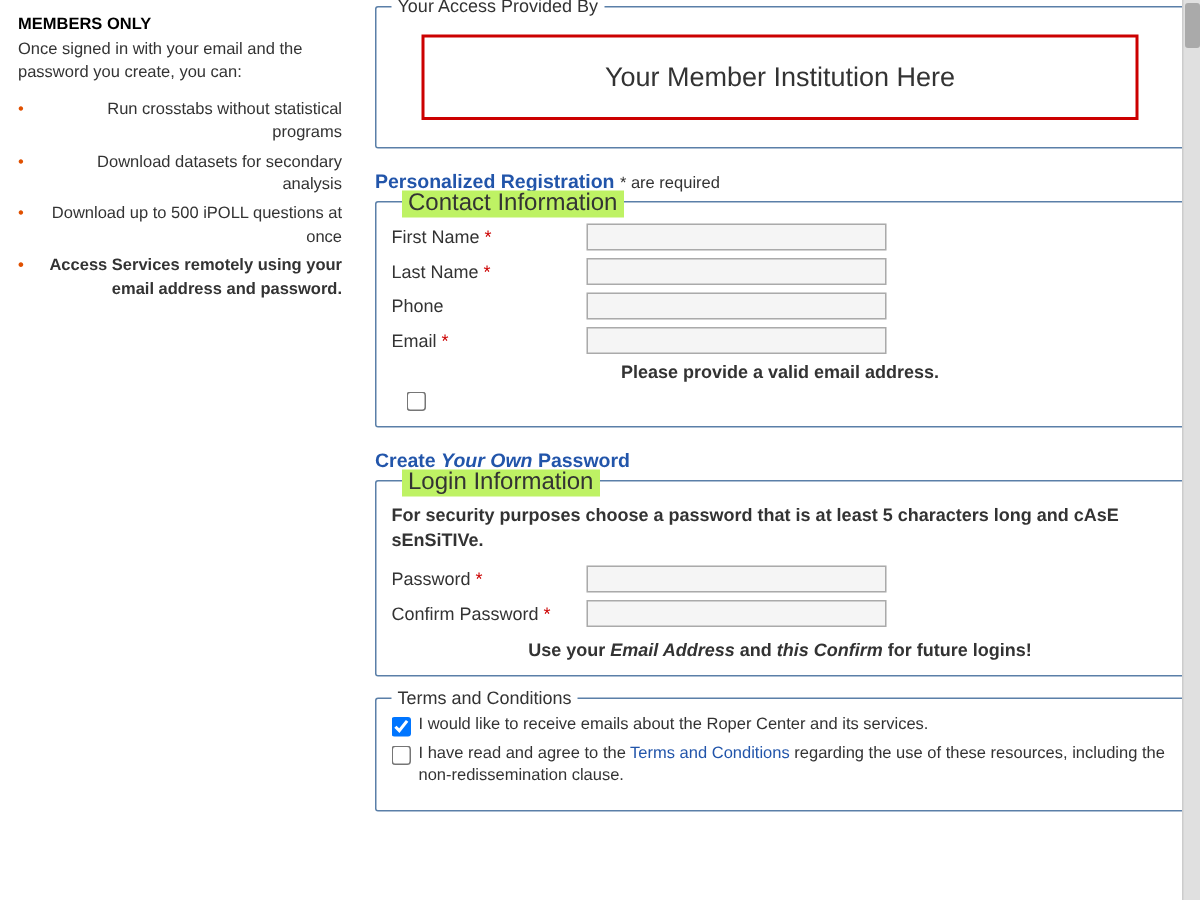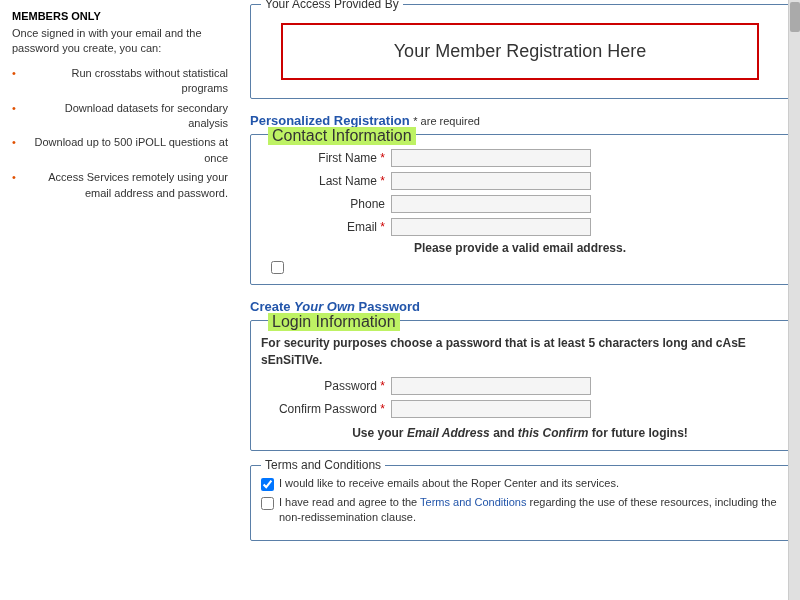--- a/index.html
+++ b/index.html
@@ -48,21 +48,21 @@
       text-align: right;
     }
     .sidebar-list li::before {
       content: '•';
       color: #e05000;
       position: absolute;
       left: 0;
       font-size: 11px;
     }
     .sidebar-list li.bold-item {
-      font-weight: normal;
+      font-weight: bold;
     }
     
     .main-content {
       flex: 1;
       padding: 4px 10px 10px 10px;
     }
     
     .section-access {
       border: 1px solid #5a7fa8;
       border-radius: 2px;
@@ -118,21 +118,21 @@
       color: #333;
     }
     .form-row {
       display: flex;
       align-items: center;
       margin-bottom: 5px;
       margin-top: 4px;
     }
     .form-label {
       width: 130px;
-      text-align: right;
+      text-align: left;
       padding-right: 6px;
       font-size: 12px;
       color: #333;
     }
     .form-label .required-star {
       color: #cc0000;
     }
     .form-input {
       width: 200px;
       height: 18px;
@@ -256,21 +256,21 @@
       <li>Download datasets for secondary analysis</li>
       <li>Download up to 500 iPOLL questions at once</li>
       <li class="bold-item">Access Services remotely using your email address and password.</li>
     </ul>
   </div>
 
   <div class="main-content">
 
     <div class="section-access">
       <span class="section-access-legend">Your Access Provided By</span>
-      <div class="institution-box">Your Member Registration Here</div>
+      <div class="institution-box">Your Member Institution Here</div>
     </div>
 
     <div class="personalized-reg-heading">
       <span>Personalized Registration</span>
       <span class="required"> <span>* are required</span></span>
     </div>
 
     <div class="fieldset-box">
       <span class="fieldset-legend">Contact Information</span>
 

